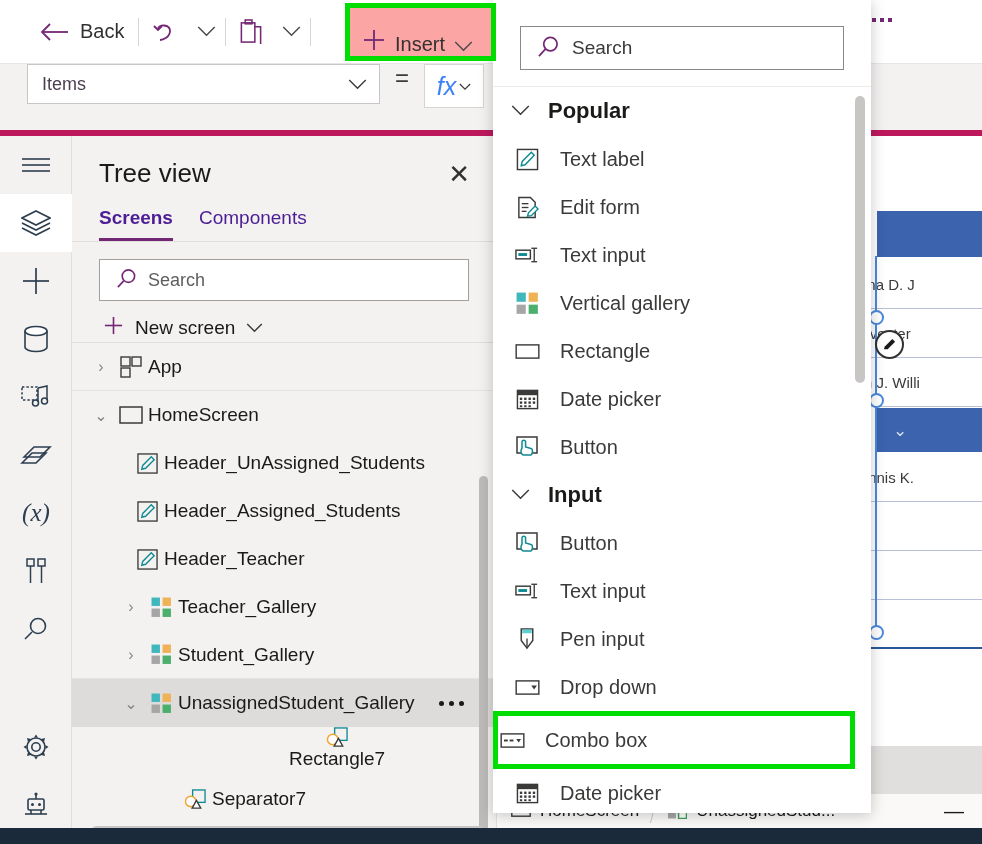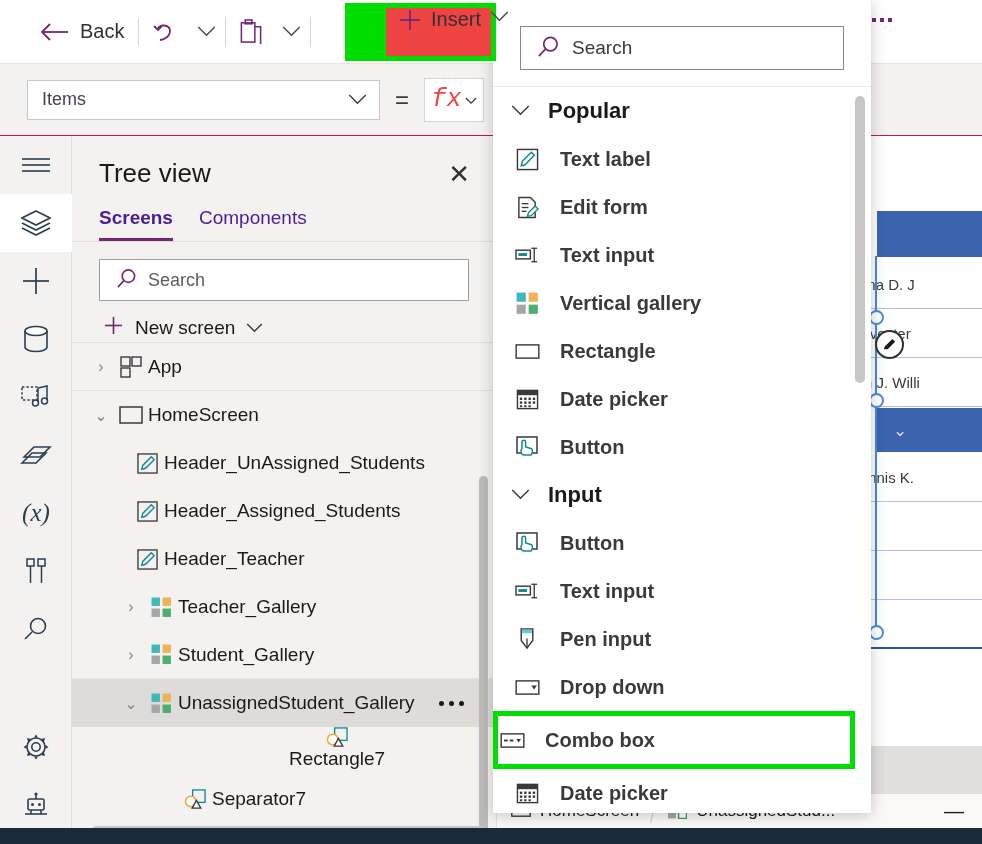--- a/index.html
+++ b/index.html
@@ -42,63 +42,62 @@
     width: 34px; height: 48px; cursor: pointer; color: #4a4a4a;
   }
   .insert-wrap {
     position: absolute; left: 345px; top: 3px;
     width: 151px; height: 58px;
     border: 5px solid #00dd00;
     background: #00dd00;
   }
   .insert-btn {
     position: absolute; left: 0; top: 0; right: 0; bottom: 0;
-    background: #ef4444;
-    display: flex; align-items: flex-start; gap: 9px;
+    background: #fca5a5;
+    display: flex; align-items: flex-end; gap: 9px;
     padding-left: 12px;
     cursor: pointer;
-    margin-left: 36px;
   }
   .insert-btn .lbl { font-size: 20px; color: #323130; }
 
   .ellipsis-btn {
     position: absolute; left: 872px; top: 18px;
     display: flex; gap: 4px; align-items: center; cursor: pointer;
   }
   .ellipsis-btn i {
     width: 4px; height: 4px; background: #742774; display: block;
   }
 
   
   .formulabar {
     position: absolute; left: 0; top: 64px;
     width: 982px; height: 72px;
     background: #f3f2f1;
-    border-bottom: 1px solid #be185d;
-    display: flex; align-items: center;
+    border-bottom: 6px solid #be185d;
+    display: flex; align-items: flex-start;
   }
   .prop-select {
     margin-left: 27px;
     width: 353px; height: 40px;
     background: #ffffff; border: 1px solid #c8c6c4;
     display: flex; align-items: center; justify-content: space-between;
     padding: 0 12px 0 14px;
     font-size: 18px; color: #4b3f52; cursor: pointer;
   }
   .prop-select .chev { color: #3b3a39; }
   .eq {
     width: 44px; text-align: center; font-size: 24px; color: #3b3a39;
   }
   .fx-box {
     width: 60px; height: 44px; background: #ffffff;
     border: 1px solid #d6d4d2;
     display: flex; align-items: center; justify-content: center; gap: 3px;
     cursor: pointer;
   }
-  .fx-box .fx { font-family: Liberation Mono, monospace; font-style: italic; font-size: 25px; color: #ef4444; }
+  .fx-box .fx { font-family: Liberation Sans, sans-serif; font-style: italic; font-size: 25px; color: #3b82f6; }
   .formula-text {
     flex: 1; font-family: "DejaVu Sans Mono", monospace;
     font-size: 17px; color: #1b1a19; padding-left: 8px;
     white-space: nowrap; overflow: hidden;
   }
 
   
   .rail {
     position: absolute; left: 0; top: 136px;
     width: 72px; height: 708px;
@@ -274,21 +273,21 @@
     display: flex; align-items: center; gap: 18px;
     height: 48px; padding-left: 18px; cursor: pointer;
   }
   .fly-group .gl { font-size: 22px; font-weight: bold; color: #1b1a19; }
   .fly-group .cv { color: #3b3a39; }
   .fly-item {
     display: flex; align-items: center; gap: 19px;
     height: 48px; padding-left: 20px; cursor: pointer;
   }
   .fly-item .ico { width: 28px; display: flex; align-items: center; justify-content: center; }
-  .fly-item .lbl { font-size: 20px; color: #3b3a39; font-weight: bold; }
+  .fly-item .lbl { font-size: 20px; color: #3b3a39; }
   .fly-item.highlighted {
     position: relative;
     border: 5px solid #00dd00;
     height: 58px;
     margin: 0 16px 0 0;
     padding-left: 0;
     background: #ffffff;
     text-align: right;
   }
   .fly-vscroll {

